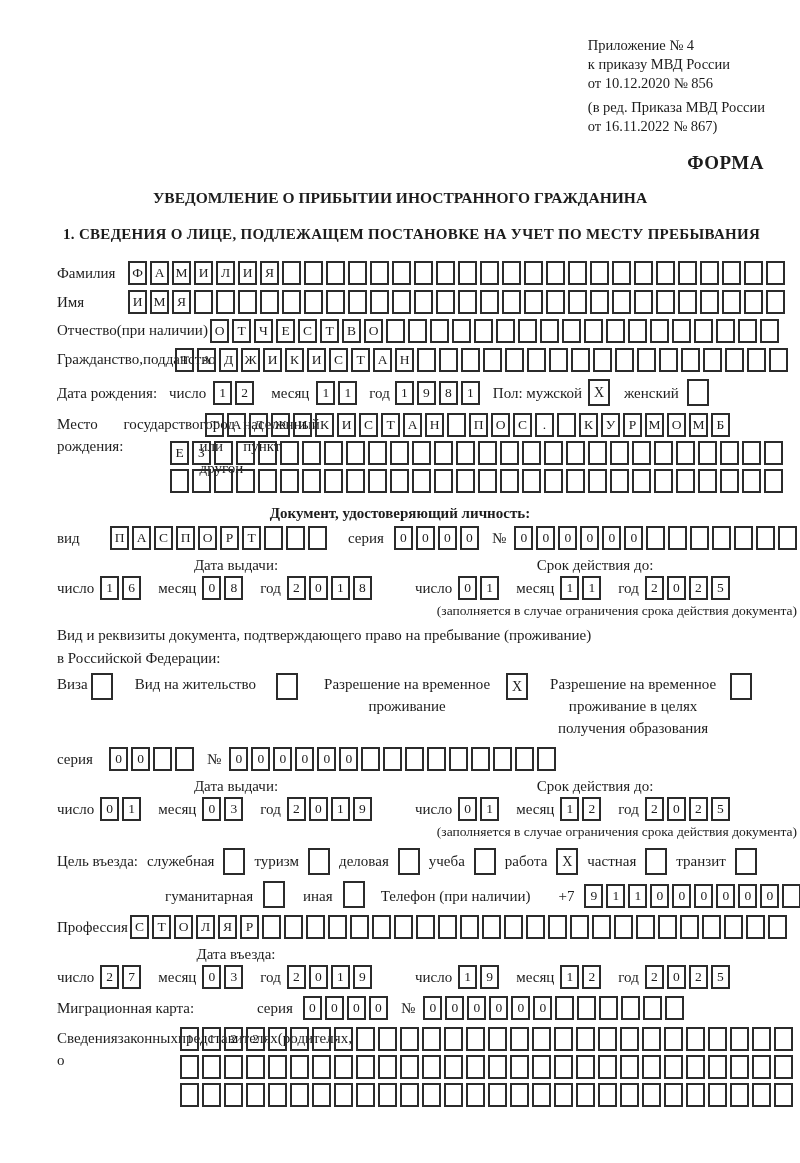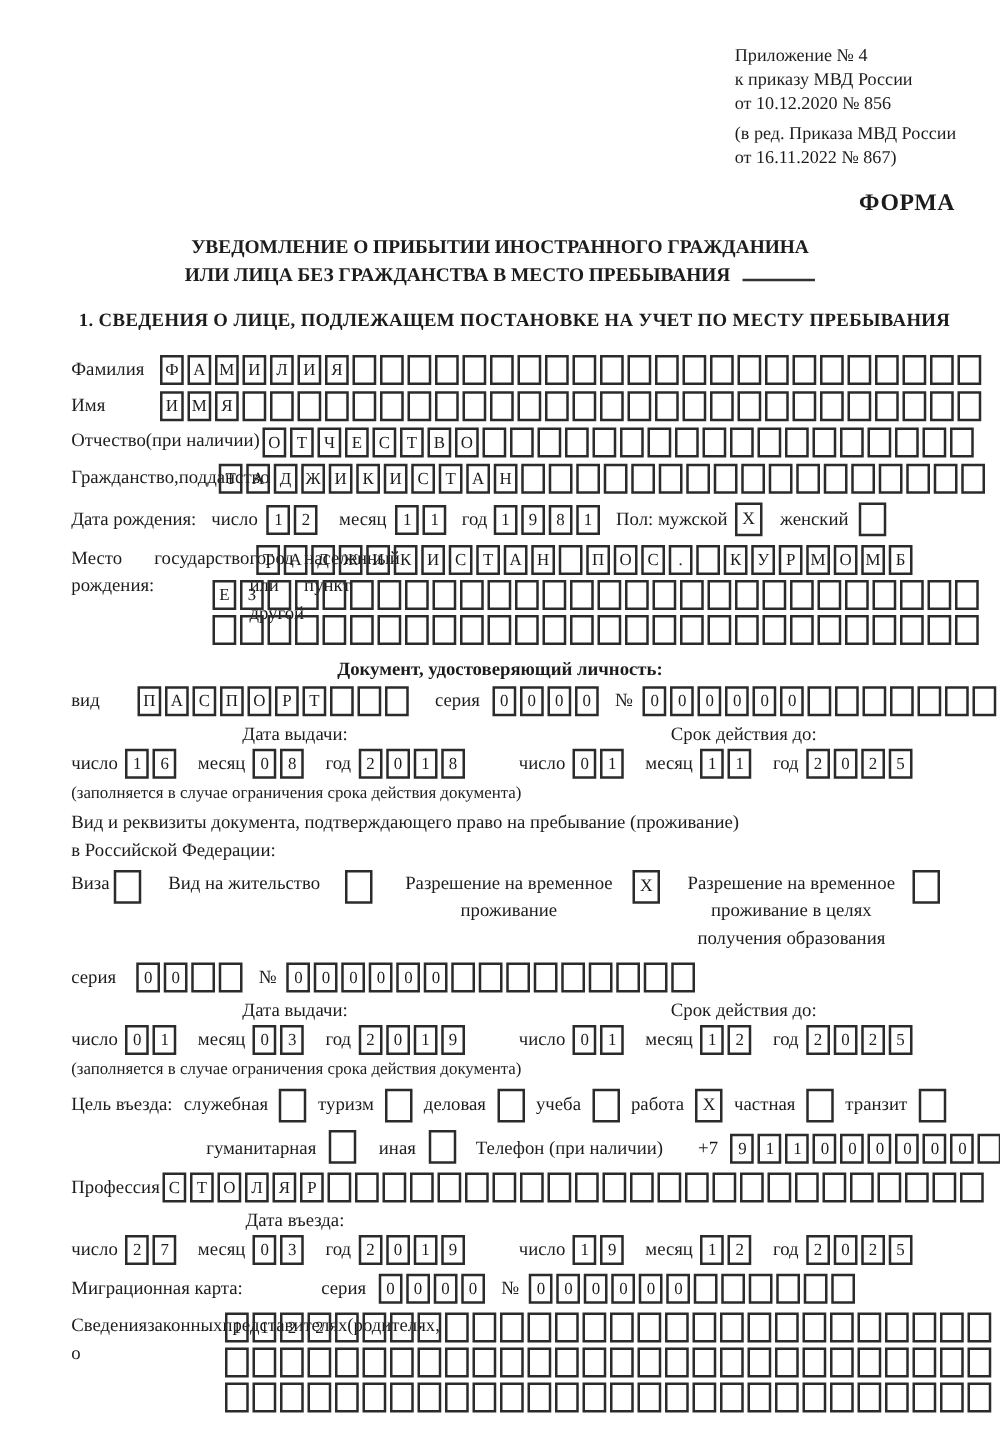--- a/index.html
+++ b/index.html
@@ -44,21 +44,21 @@
   
   .dates-block{margin:7px 0 0 57px;}
   .dates-heads{display:flex;font-size:15px;}
   .dh-left{width:358px;text-align:center;}
   .dh-right{width:360px;text-align:center;}
   .dates-fields{display:flex;margin-top:2px;}
   .df{display:flex;align-items:center;}
   .df-left{width:358px;}
   .dlabel{margin-right:6px;flex:none;}
   .dgap{margin-left:14px;}
-  .dates-foot{width:740px;text-align:left;font-size:13.5px;margin-top:3px;}
+  .dates-foot{width:740px;text-align:right;font-size:13.5px;margin-top:3px;}
 
   
   .opts-row{display:flex;align-items:flex-start;margin:6px 0 0 57px;}
   .opt{display:flex;align-items:flex-start;flex:none;}
   .opt .cb{margin-left:8px;margin-top:0;}
   .opt-lines{display:flex;flex-direction:column;text-align:center;line-height:22px;}
 
   
   .purpose{display:flex;align-items:center;margin:8px 0 0 57px;gap:9px;flex-wrap:nowrap;}
   .purpose .lbl{line-height:23px;}
@@ -78,21 +78,20 @@
       <div>от 10.12.2020 № 856</div>
       <div class="hdr-gap">(в ред. Приказа МВД России</div>
       <div>от 16.11.2022 № 867)</div>
     </div>
   </div>
 
   <div class="forma">ФОРМА</div>
 
   <div class="title">
     <div>УВЕДОМЛЕНИЕ О ПРИБЫТИИ ИНОСТРАННОГО ГРАЖДАНИНА</div>
-    <div><span>ИЛИ ЛИЦА БЕЗ ГРАЖДАНСТВА В МЕСТО ПРЕБЫВАНИЯ</span><span class="blank-line"></span></div>
   </div>
 
   <div class="section-heading">1. СВЕДЕНИЯ О ЛИЦЕ, ПОДЛЕЖАЩЕМ ПОСТАНОВКЕ НА УЧЕТ ПО МЕСТУ ПРЕБЫВАНИЯ</div>
 
   <div class="row mt18">
     <span class="lbl w71">Фамилия</span>
     <span class="cells">
         <span class="cell">Ф</span>
         <span class="cell">А</span>
         <span class="cell">М</span>

